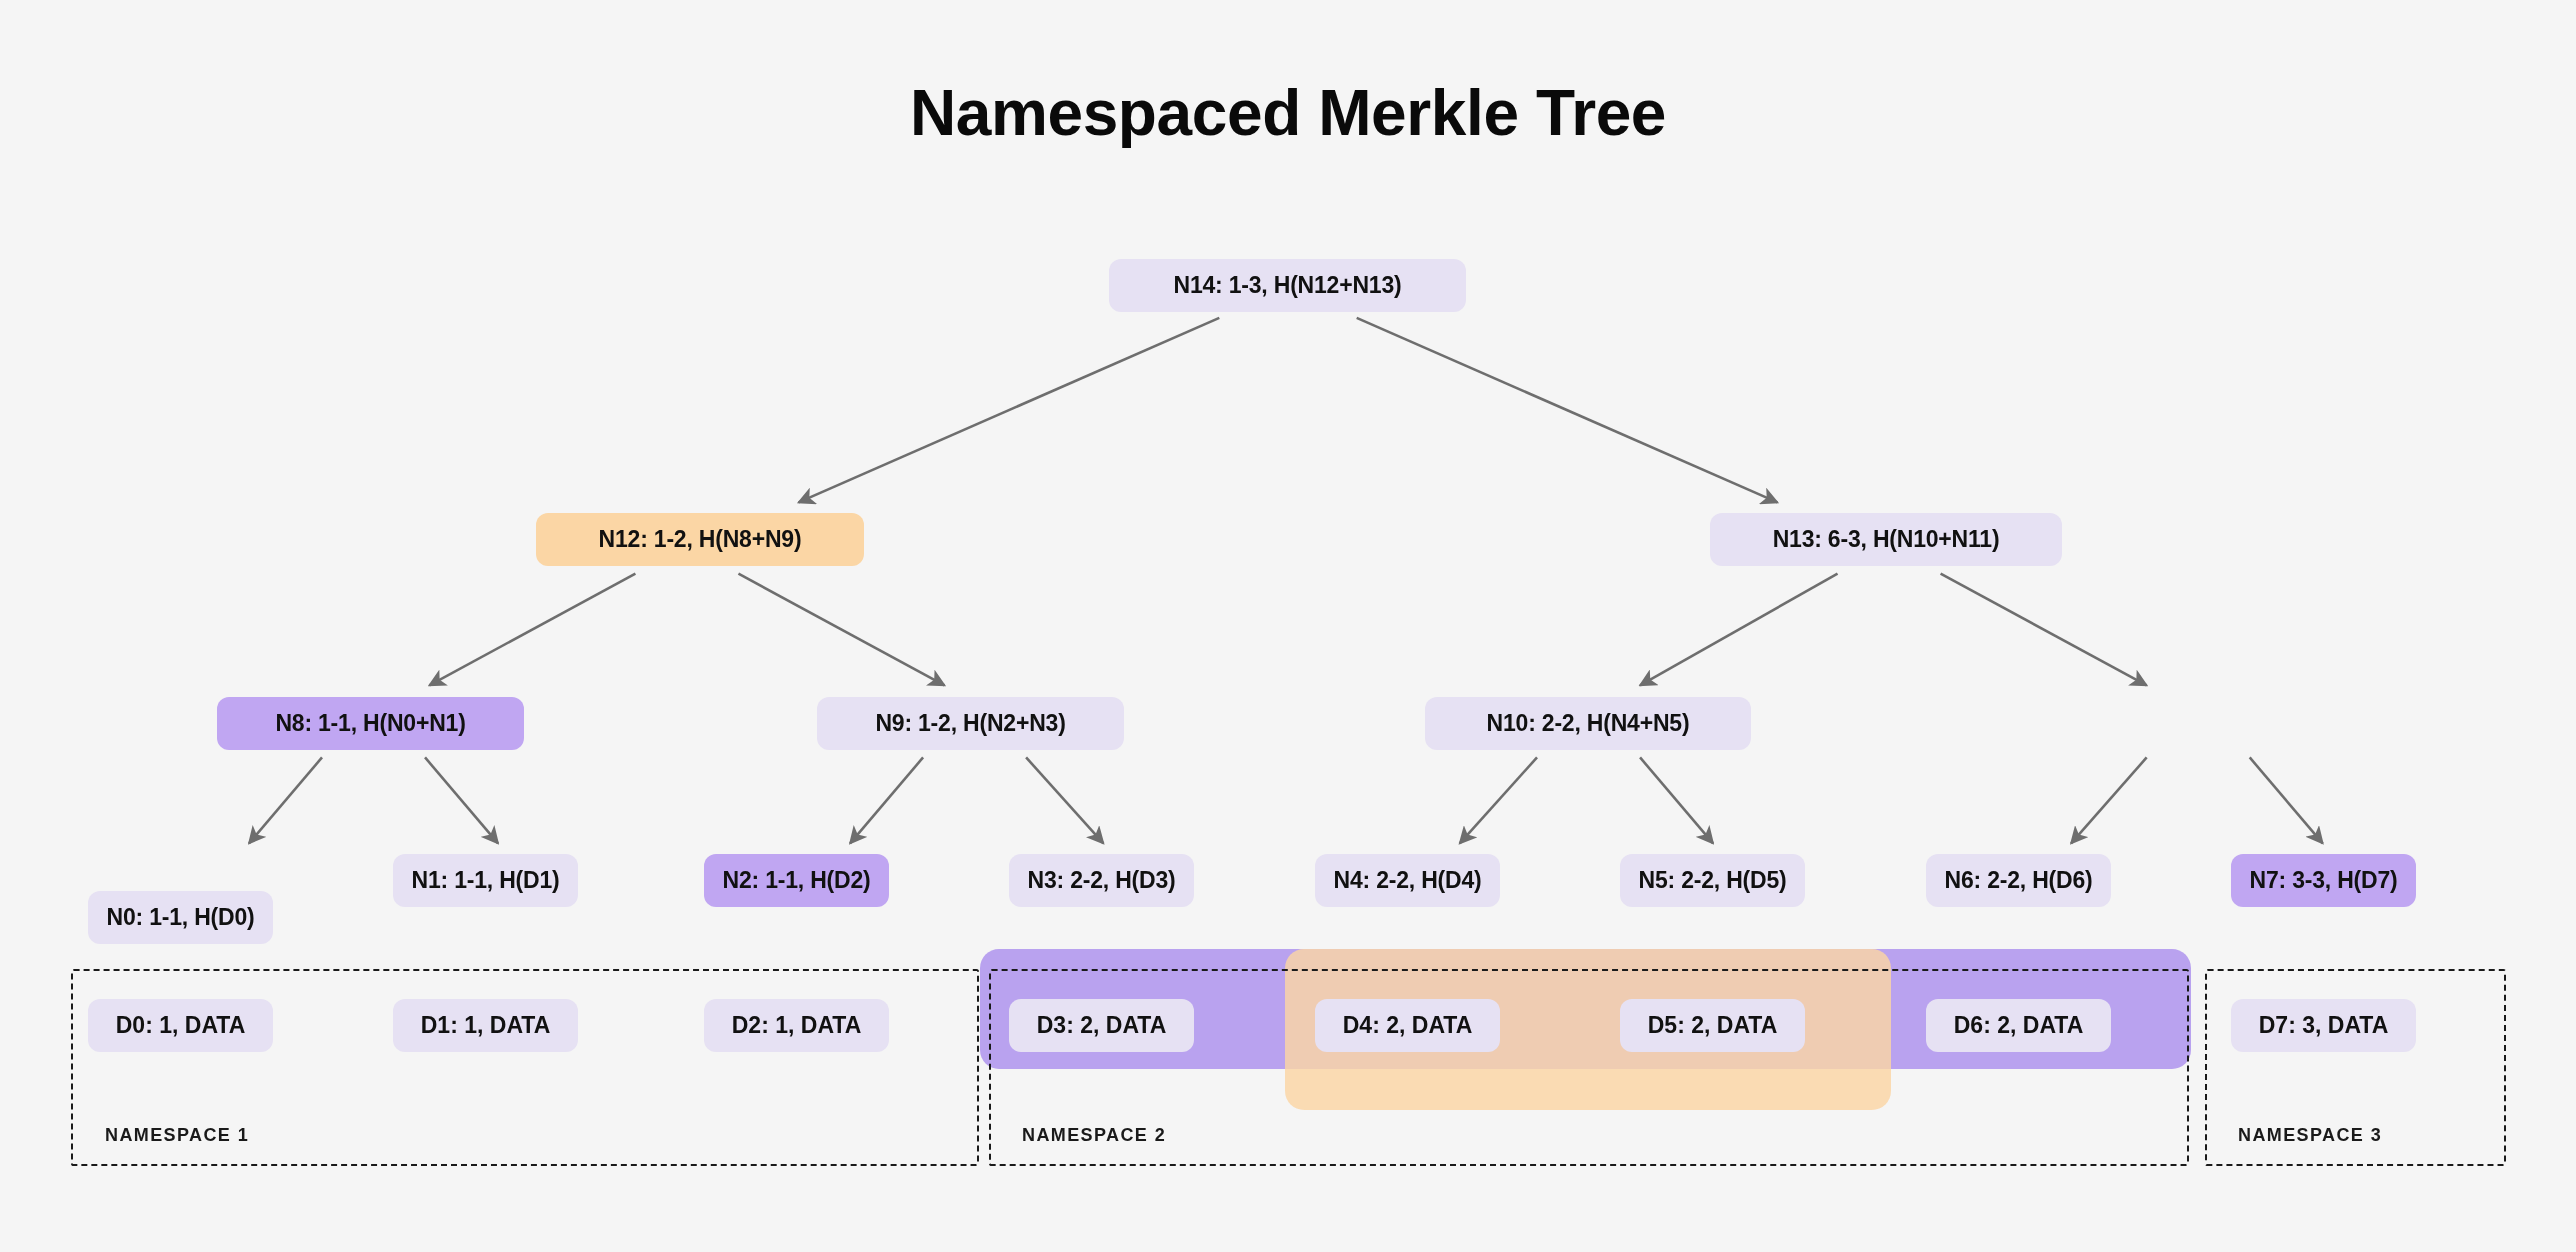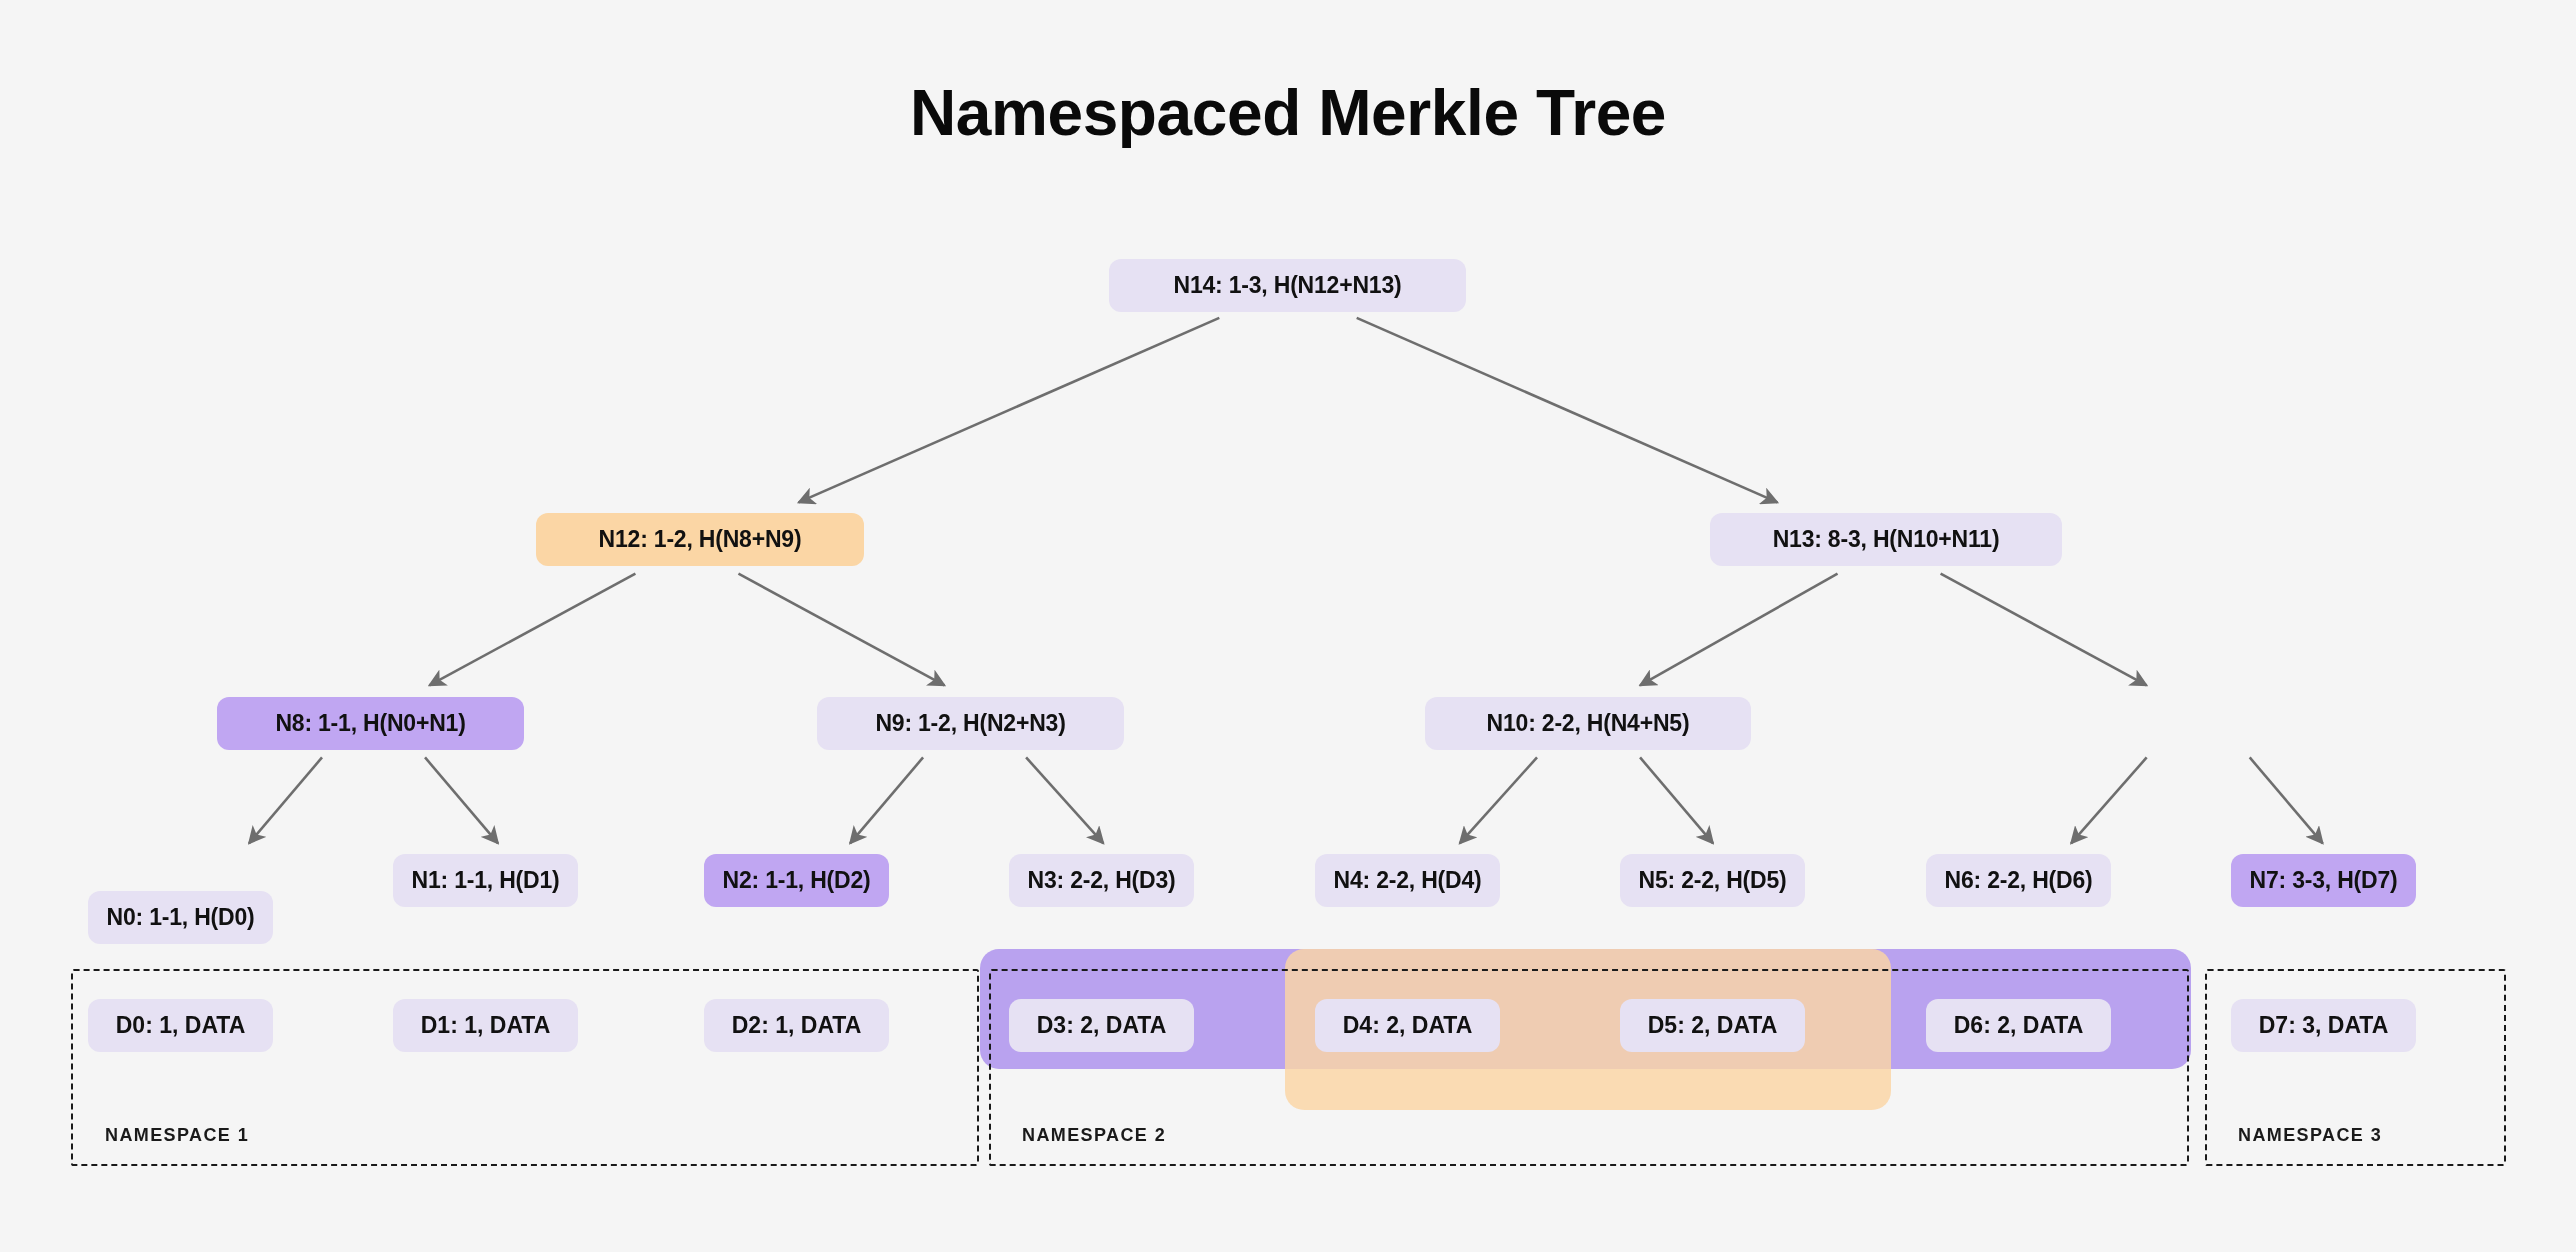--- a/index.html
+++ b/index.html
@@ -133,21 +133,21 @@
       <line x1="1910" y1="882" x2="1995" y2="982"></line>
 
       <line x1="2500" y1="882" x2="2412" y2="982"></line>
       <line x1="2620" y1="882" x2="2705" y2="982"></line>
     </g>
   </svg>
 
   <div class="node" style="left:1109px; top:259px; width:357px;">N14: 1-3, H(N12+N13)</div>
 
   <div class="node hl-orange" style="left:536px; top:513px; width:328px;">N12: 1-2, H(N8+N9)</div>
-  <div class="node" style="left:1710px; top:513px; width:352px;">N13: 8-3, H(N10+N11)</div>
+  <div class="node" style="left:1710px; top:513px; width:352px;">N13: 6-3, H(N10+N11)</div>
 
   <div class="node hl-purple" style="left:217px; top:697px; width:307px;">N8: 1-1, H(N0+N1)</div>
   <div class="node" style="left:817px; top:697px; width:307px;">N9: 1-2, H(N2+N3)</div>
   <div class="node" style="left:1425px; top:697px; width:326px;">N10: 2-2, H(N4+N5)</div>
 
   <div class="node" style="left:88px; top:854px; width:185px;margin-top:37px;">N0: 1-1, H(D0)</div>
   <div class="node" style="left:393px; top:854px; width:185px;">N1: 1-1, H(D1)</div>
   <div class="node hl-purple" style="left:704px; top:854px; width:185px;">N2: 1-1, H(D2)</div>
   <div class="node" style="left:1009px; top:854px; width:185px;">N3: 2-2, H(D3)</div>
   <div class="node" style="left:1315px; top:854px; width:185px;">N4: 2-2, H(D4)</div>

